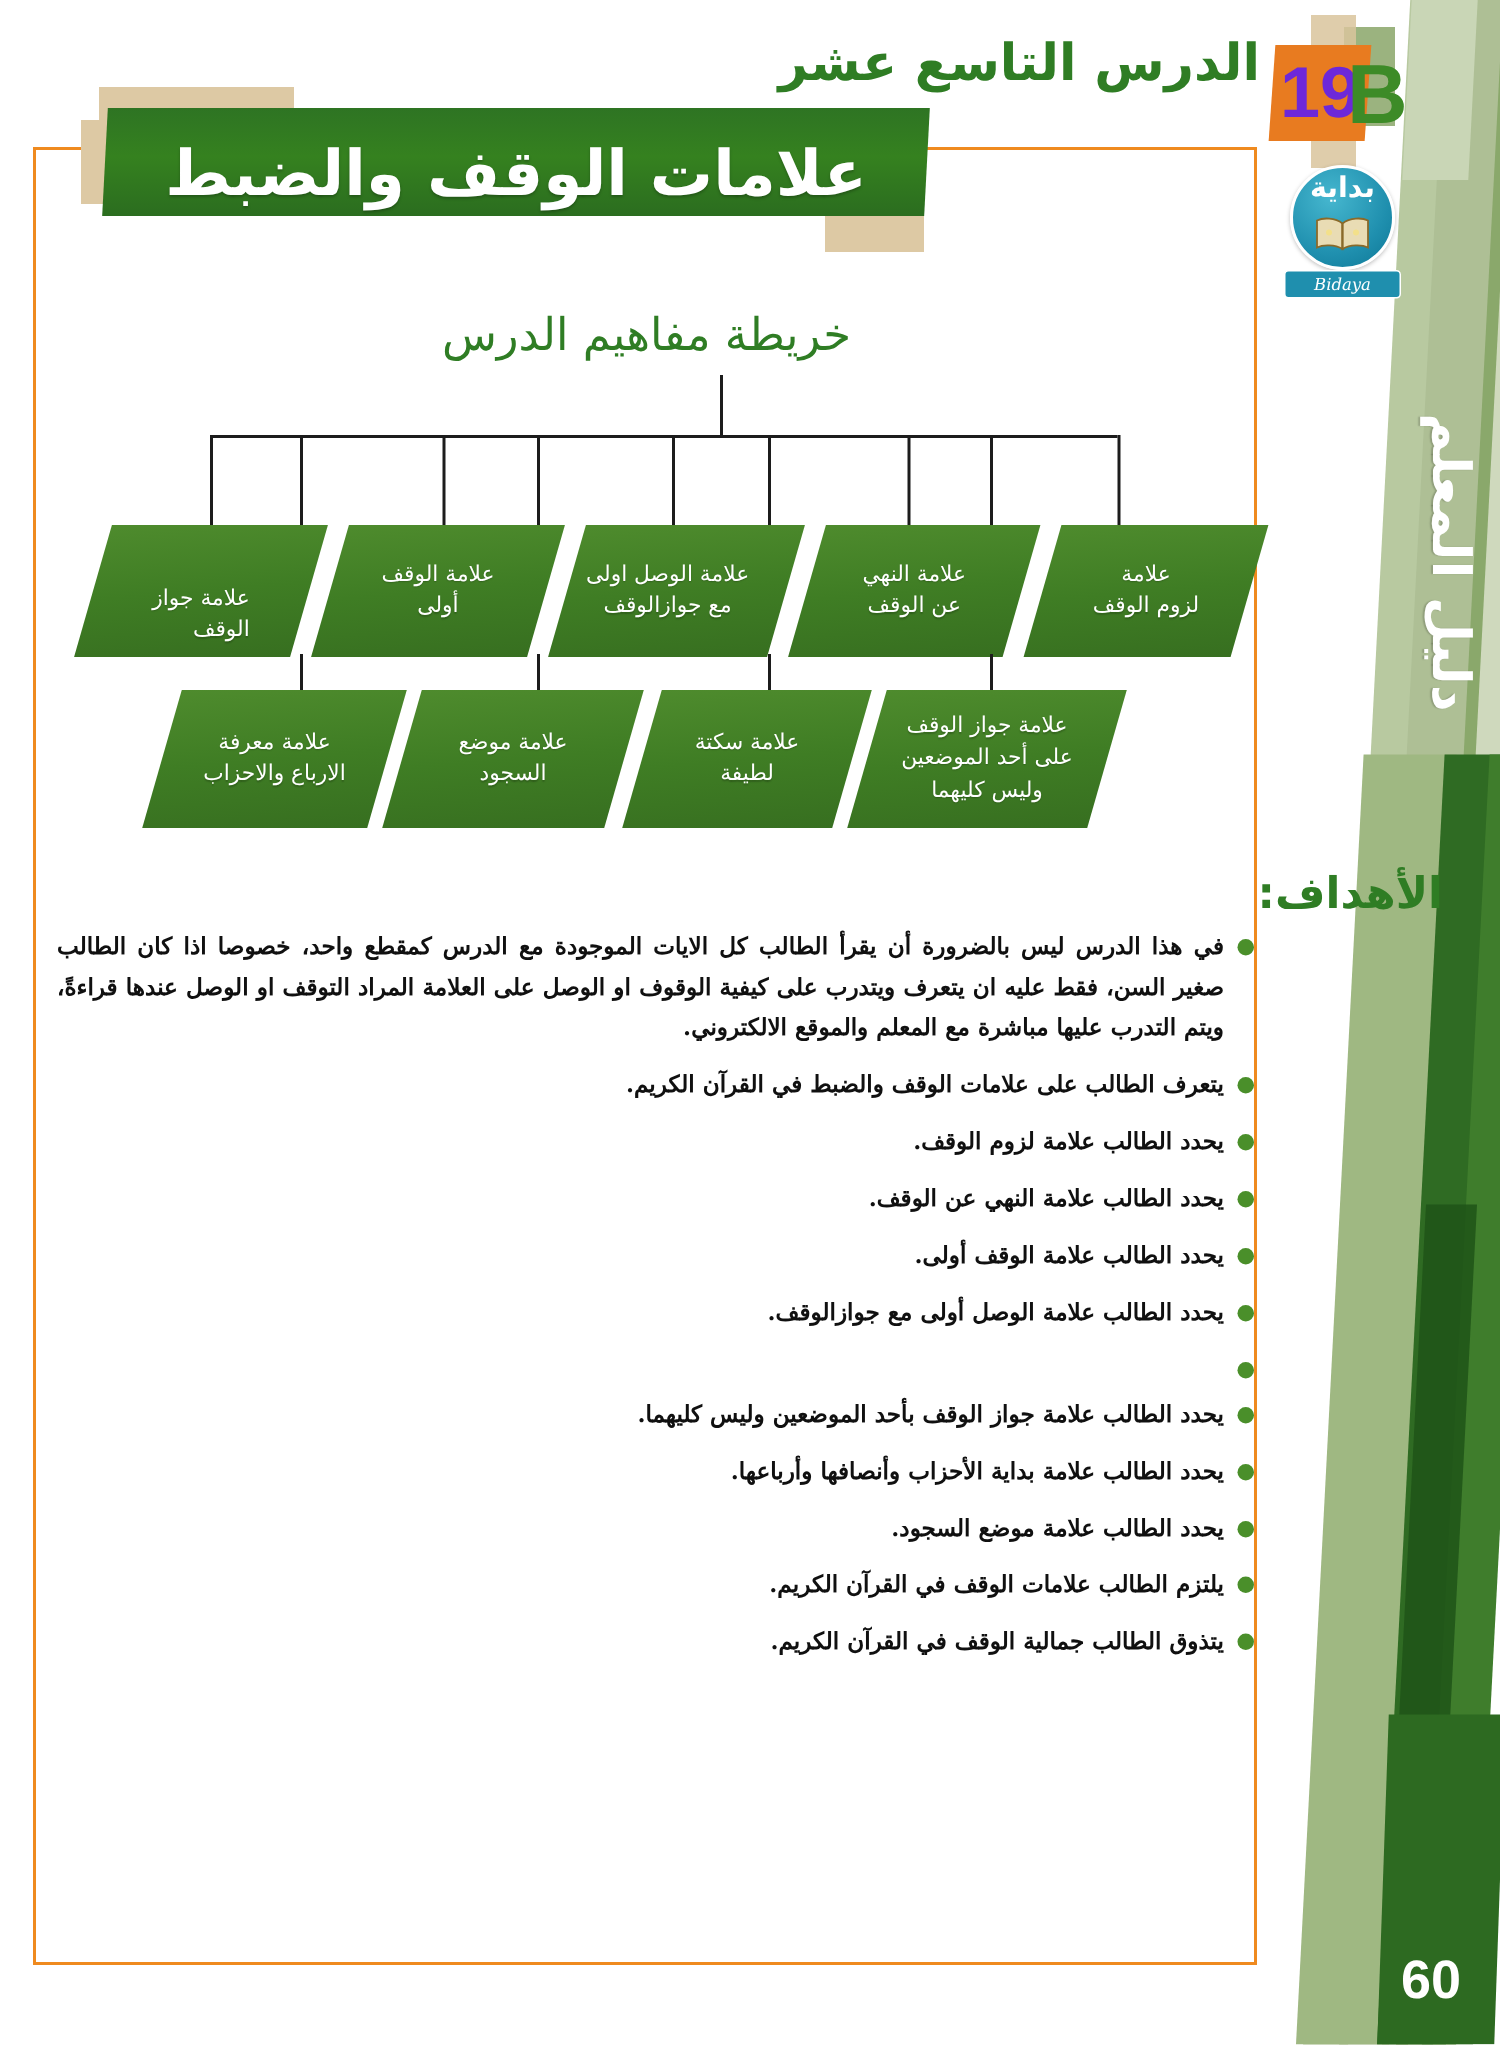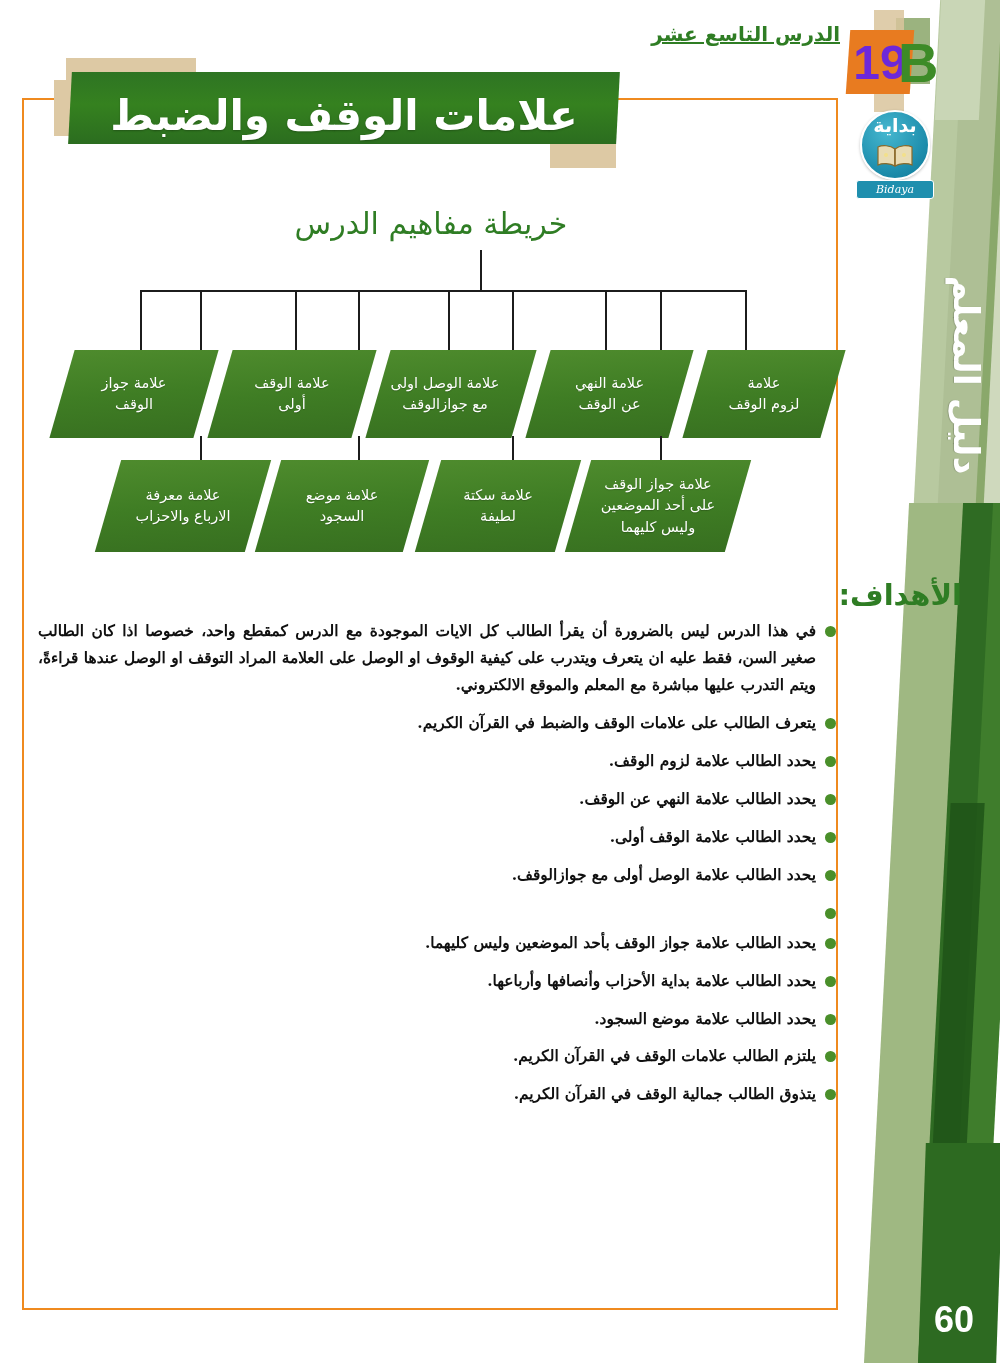--- a/index.html
+++ b/index.html
@@ -48,24 +48,23 @@
 
   #page-number {
     position:absolute; right:26px; bottom:22px;
     color:#ffffff; font-size:36px; font-weight:bold;
     font-family:"Liberation Sans",sans-serif;
   }
 
   
   #lesson-label {
     position:absolute; top:22px; right:160px;
-    color:#2f7d24; font-size:20px; font-weight:bold;
+    color:#2f7d24; font-size:34px; font-weight:bold;
     direction:rtl; white-space:nowrap;
     letter-spacing:-0.5px;
-    text-decoration:underline;
   }
 
   #lesson-badge {
     position:absolute; top:18px; right:62px;
     width:96px; height:88px;
   }
   #lesson-badge .tan-v {
     position:absolute; left:32px; top:-8px; width:30px; height:102px;
     background:#d9c49c; opacity:.85;
   }
@@ -278,21 +277,21 @@
 
   <div class="pgram" style="left:378px; top:100px; width:146px; height:88px;"></div>
   <div class="pgram-label" style="left:372px; top:100px; width:146px; height:88px; white-space:pre-line;">علامة الوصل اولى
 مع  جوازالوقف</div>
 
   <div class="pgram" style="left:220px; top:100px; width:144px; height:88px;"></div>
   <div class="pgram-label" style="left:220px; top:100px; width:144px; height:88px; white-space:pre-line;">علامة الوقف
 أولى</div>
 
   <div class="pgram" style="left:62px; top:100px; width:144px; height:88px;"></div>
-  <div class="pgram-label" style="left:62px; top:100px; width:144px; height:88px; white-space:pre-line;">علامة جواز
+  <div class="pgram-label" style="left:62px; top:116px; width:144px; height:88px; white-space:pre-line;text-align:right;">علامة جواز
 الوقف</div>
 
   <div class="conn v-bar" style="left:660px; top:186px; height:24px;"></div>
   <div class="conn v-bar" style="left:512px; top:186px; height:24px;"></div>
   <div class="conn v-bar" style="left:358px; top:186px; height:24px;"></div>
   <div class="conn v-bar" style="left:200px; top:186px; height:24px;"></div>
 
   <div class="pgram" style="left:578px; top:210px; width:160px; height:92px;"></div>
   <div class="pgram-label" style="left:578px; top:210px; width:160px; height:92px; white-space:pre-line;">علامة جواز الوقف
 على أحد الموضعين

